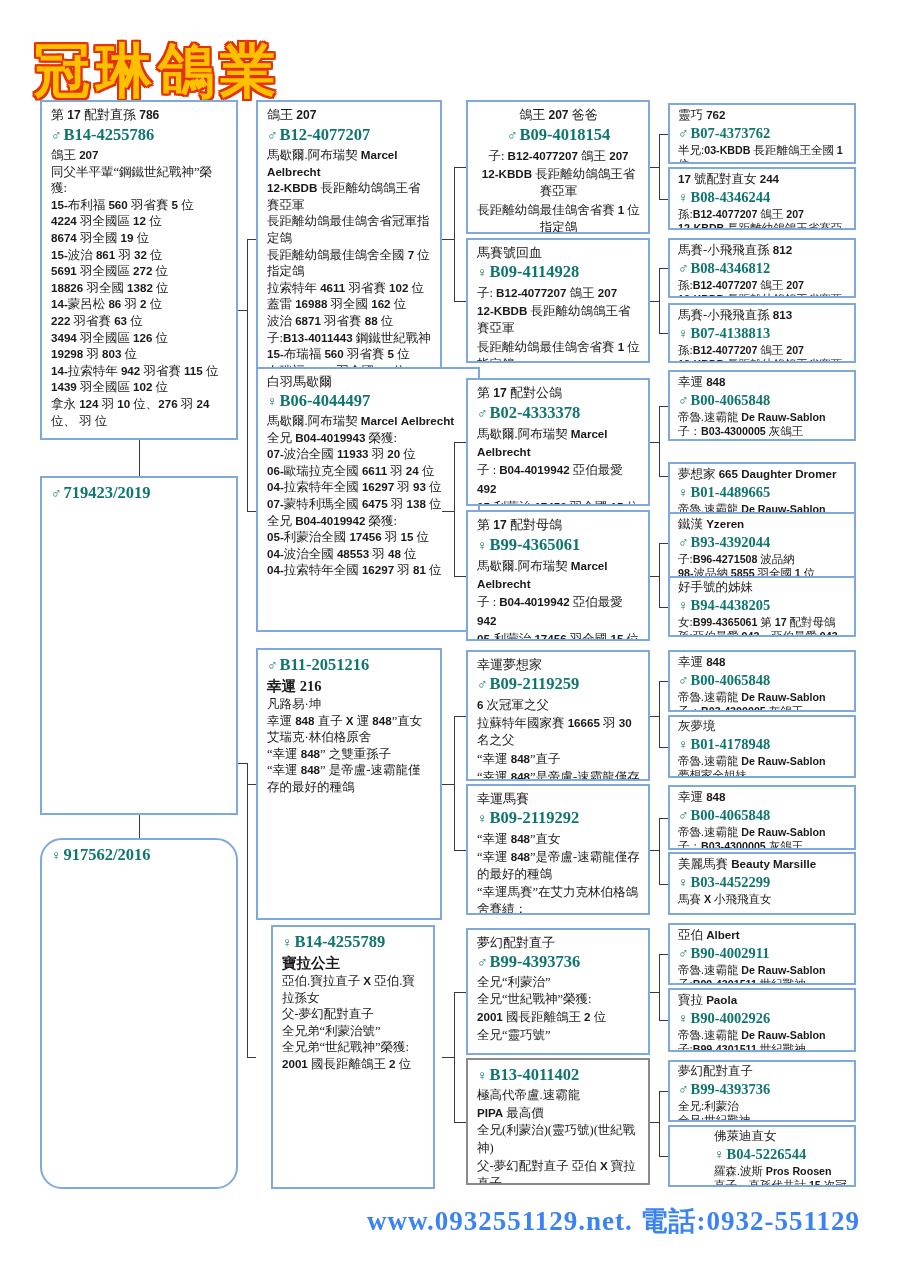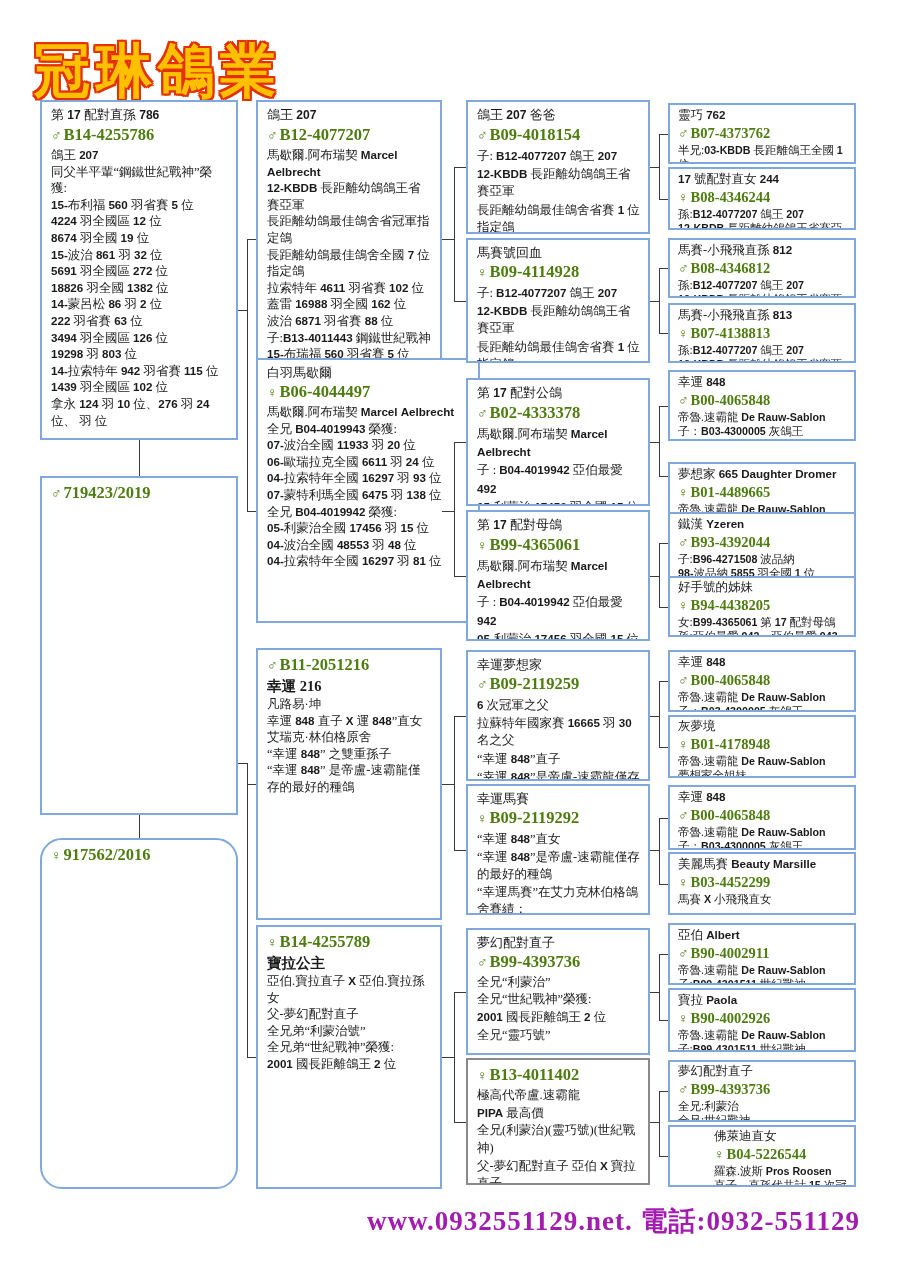--- a/index.html
+++ b/index.html
@@ -4,28 +4,28 @@
 <style>
   html,body{margin:0;padding:0;background:#ffffff;}
   .page{position:relative;width:900px;height:1273px;background:#fff;overflow:hidden;
         font-family:"Liberation Serif","DejaVu Serif",serif;color:#1a1a1a;}
   .logo{position:absolute;left:34px;top:34px;font-size:56px;font-weight:bold;
         letter-spacing:6px;color:#FFC000;
         text-shadow:-2px -2px 0 #e53000,2px -2px 0 #e53000,-2px 2px 0 #e53000,2px 2px 0 #e53000,
                     0 -2px 0 #e53000,0 2px 0 #e53000,-2px 0 0 #e53000,2px 0 0 #e53000;
         transform:scaleY(1.05);white-space:nowrap;}
   .footer{position:absolute;top:1203px;right:40px;font-size:27px;font-weight:bold;
-          color:#a21caf;letter-spacing:1px;white-space:nowrap;}
+          color:#3b82f6;letter-spacing:1px;white-space:nowrap;}
   .box{position:absolute;box-sizing:border-box;background:#fff;border:2px solid #7FA8DC;
        padding:4px 8px 2px 9px;overflow:hidden;}
   .box.gray{border:2px solid #8a8a8a;}
   .colD.box{border-width:2px;padding:2px 6px 1px 8px;}
   .title{font-size:13px;line-height:17px;}
   .colD .title{font-size:12.5px;line-height:15.5px;}
-  .ring{font-size:16.5px;line-height:22px;font-weight:bold;color:#4d7c0f;}
+  .ring{font-size:16.5px;line-height:22px;font-weight:bold;color:#0f766e;}
   .ring .sym{font-weight:normal;font-size:14px;margin-right:2px;}
   .colD .ring{font-size:14.5px;line-height:19px;}
   .name{font-size:14.5px;line-height:19px;font-weight:bold;}
   .ln{font-size:12.5px;line-height:16.6px;}
   .colC .ln{line-height:17.2px;}
   .colD .ln{font-size:11.5px;line-height:14.8px;}
   .ln b,.title b{font-family:"Liberation Sans","DejaVu Sans",sans-serif;font-size:0.93em;}
   .cline{position:absolute;background:#3a3a3a;}
 </style>
 </head>
@@ -66,21 +66,21 @@
         <div class="ln"><b>12-KBDB</b> 長距離幼鴿鴿王省賽亞軍</div>
         <div class="ln">長距離幼鴿最佳鴿舍省冠軍指定鴿</div>
         <div class="ln">長距離幼鴿最佳鴿舍全國 <b>7</b> 位指定鴿</div>
         <div class="ln">拉索特年 <b>4611</b> 羽省賽 <b>102</b> 位</div>
         <div class="ln">蓋雷 <b>16988</b> 羽全國 <b>162</b> 位</div>
         <div class="ln">波治 <b>6871</b> 羽省賽 <b>88</b> 位</div>
         <div class="ln">子:<b>B13-4011443</b> 鋼鐵世紀戰神</div>
         <div class="ln"><b>15-</b>布瑞福 <b>560</b> 羽省賽 <b>5</b> 位</div>
         <div class="ln">布瑞福 <b>8674</b> 羽全國 <b>19</b> 位</div>
       </div>
-      <div class="box colB" style="left: 256px; top: 358px; width: 224px; height: 265px;">
+      <div class="box colB" style="left: 256px; top: 367px; width: 224px; height: 265px;">
         <div class="title">白羽馬歇爾</div>
         <div class="ring"><span class="sym">♀</span><span>B06-4044497</span></div>
         <div class="ln">馬歇爾.阿布瑞契 <b>Marcel</b> <b>Aelbrecht</b></div>
         <div class="ln">全兄 <b>B04-4019943</b> 榮獲:</div>
         <div class="ln"><b>07-</b>波治全國 <b>11933</b> 羽 <b>20</b> 位</div>
         <div class="ln"><b>06-</b>歐瑞拉克全國 <b>6611</b> 羽 <b>24</b> 位</div>
         <div class="ln"><b>04-</b>拉索特年全國 <b>16297</b> 羽 <b>93</b> 位</div>
         <div class="ln"><b>07-</b>蒙特利瑪全國 <b>6475</b> 羽 <b>138</b> 位</div>
         <div class="ln">全兄 <b>B04-4019942</b> 榮獲:</div>
         <div class="ln"><b>05-</b>利蒙治全國 <b>17456</b> 羽 <b>15</b> 位</div>
@@ -89,30 +89,30 @@
       </div>
       <div class="box colB" style="left: 256px; top: 648px; width: 186px; height: 272px;">
         <div class="ring"><span class="sym">♂</span><span>B11-2051216</span></div>
         <div class="name">幸運 <b>216</b></div>
         <div class="ln">凡路易·坤</div>
         <div class="ln">幸運 <b>848</b> 直子 <b>X</b> 運 <b>848</b>”直女</div>
         <div class="ln">艾瑞克·林伯格原舍</div>
         <div class="ln">“幸運 <b>848</b>” 之雙重孫子</div>
         <div class="ln">“幸運 <b>848</b>” 是帝盧-速霸龍僅存的最好的種鴿</div>
       </div>
-      <div class="box colB" style="left: 256px; top: 925px; width: 186px; height: 264px;">
+      <div class="box colB" style="left: 271px; top: 925px; width: 164px; height: 264px;">
         <div class="ring"><span class="sym">♀</span><span>B14-4255789</span></div>
         <div class="name">寶拉公主</div>
         <div class="ln">亞伯.寶拉直子 <b>X</b> 亞伯.寶拉孫女</div>
         <div class="ln">父-夢幻配對直子</div>
         <div class="ln">全兄弟“利蒙治號”</div>
         <div class="ln">全兄弟“世紀戰神”榮獲:</div>
         <div class="ln"><b>2001</b> 國長距離鴿王 <b>2</b> 位</div>
       </div>
-      <div class="box colC" style="left: 466px; top: 100px; width: 184px; height: 134px;">
+      <div class="box colC" style="left: 466px; top: 100px; width: 184px; height: 134px; text-align: center;">
         <div class="title">鴿王 <b>207</b> 爸爸</div>
         <div class="ring"><span class="sym">♂</span><span>B09-4018154</span></div>
         <div class="ln">子: <b>B12-4077207</b> 鴿王 <b>207</b></div>
         <div class="ln"><b>12-KBDB</b> 長距離幼鴿鴿王省賽亞軍</div>
         <div class="ln">長距離幼鴿最佳鴿舍省賽 <b>1</b> 位指定鴿</div>
       </div>
       <div class="box colC" style="left: 466px; top: 238px; width: 184px; height: 125px;">
         <div class="title">馬賽號回血</div>
         <div class="ring"><span class="sym">♀</span><span>B09-4114928</span></div>
         <div class="ln">子: <b>B12-4077207</b> 鴿王 <b>207</b></div>

